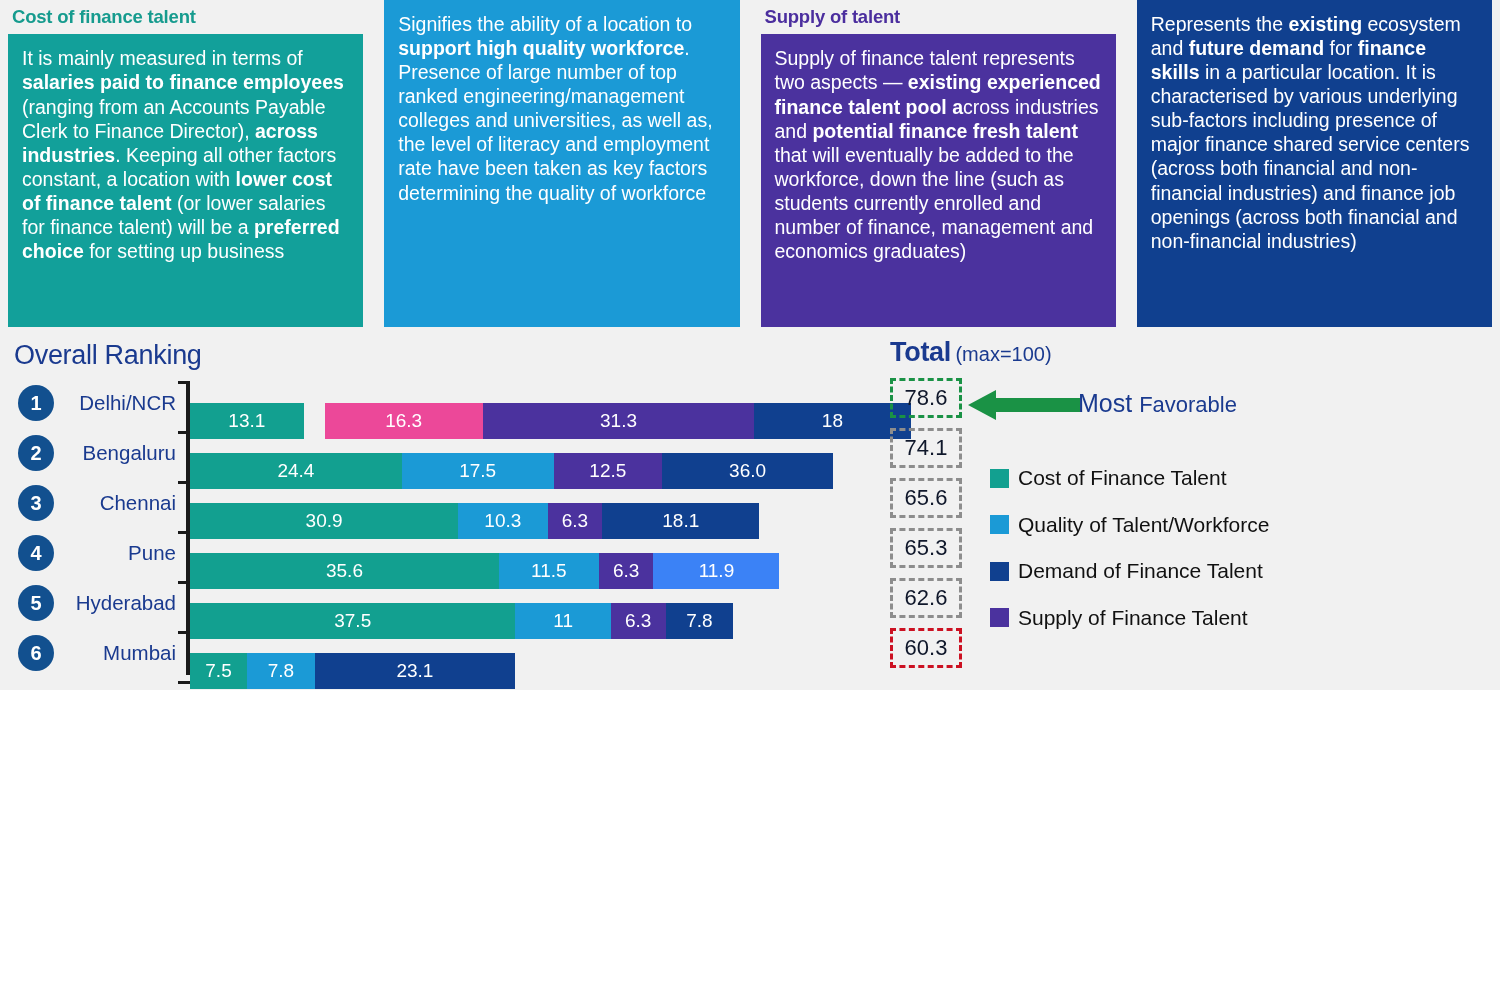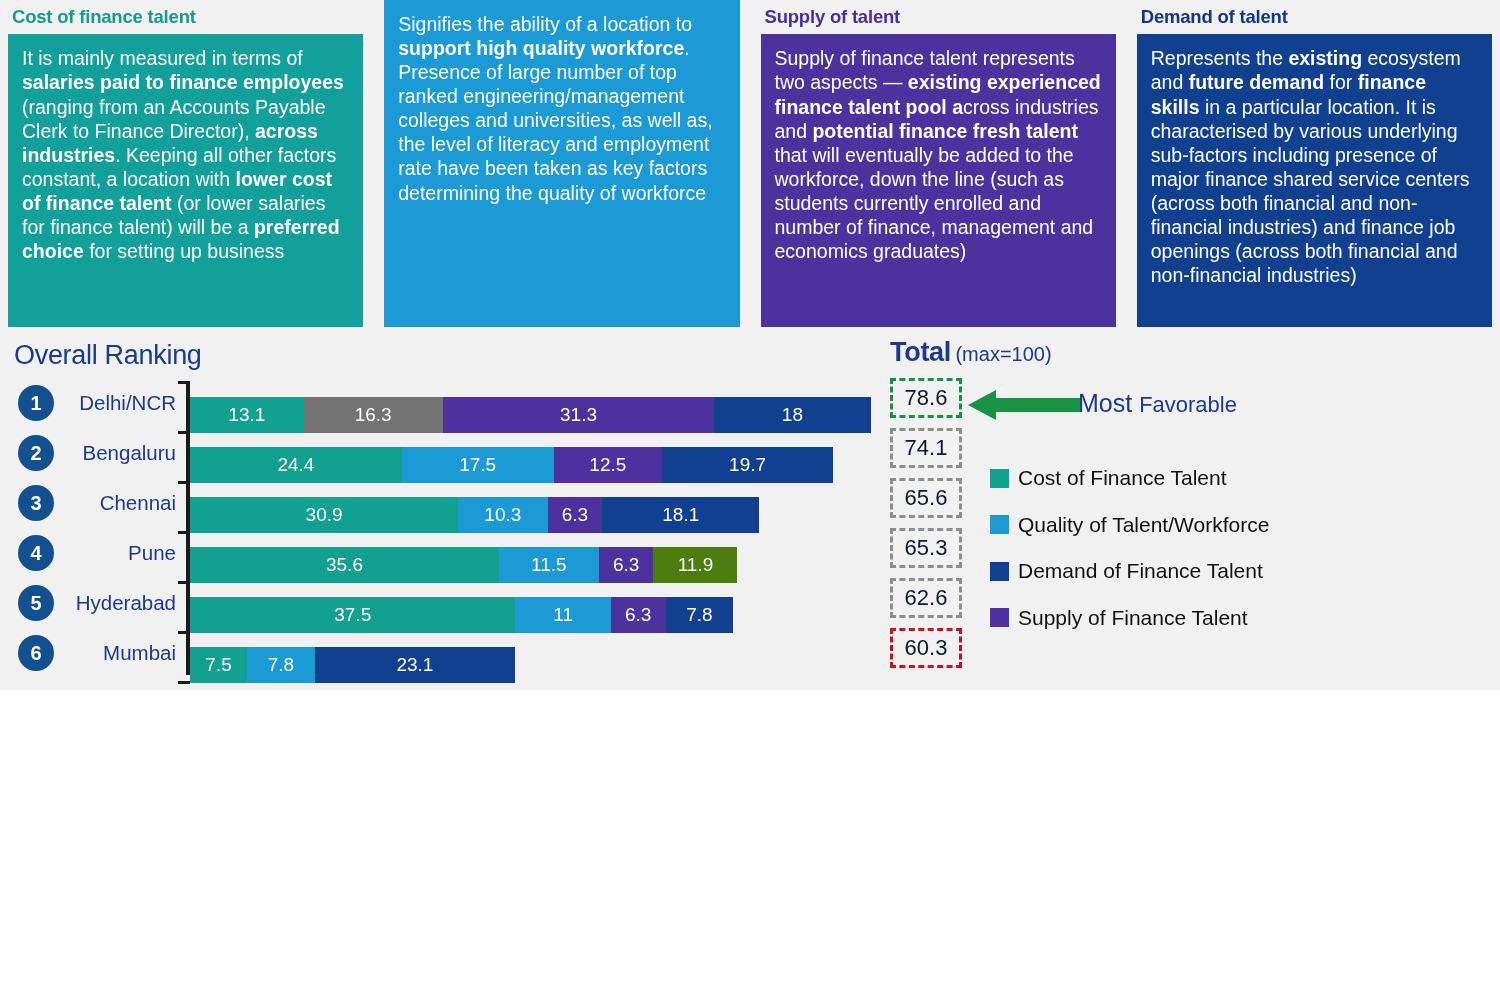--- a/index.html
+++ b/index.html
@@ -41,21 +41,21 @@
     position:absolute;left:18px;top:7px;width:36px;height:36px;border-radius:50%;
     background:#12508f;color:#fff;font-size:20px;font-weight:bold;
     display:flex;align-items:center;justify-content:center;
   }
   .city{
     position:absolute;left:60px;top:8px;width:116px;height:34px;
     display:flex;align-items:center;justify-content:flex-end;
     font-size:20.5px;color:#1a3a8f;white-space:nowrap;
   }
   .bar{
-    position:absolute;left:190px;top:19px;height:36px;display:flex;
+    position:absolute;left:190px;top:25px;height:36px;display:flex;
   }
   .seg{
     display:flex;align-items:center;justify-content:center;
     color:#fff;font-size:19px;overflow:hidden;white-space:nowrap;
   }
   
   .axis{position:absolute;left:186px;top:381px;width:4px;height:294px;background:#1a1a1a;}
   .tick{position:absolute;left:178px;width:12px;height:3px;background:#1a1a1a;}
 
   
@@ -90,21 +90,20 @@
         <div class="card-body" style="background: rgb(18, 160, 154);">It is mainly measured in terms of <b>salaries paid to finance employees</b> (ranging from an Accounts Payable Clerk to Finance Director), <b>across industries</b>. Keeping all other factors constant, a location with <b>lower cost of finance talent</b> (or lower salaries for finance talent) will be a <b>preferred choice</b> for setting up business</div>
       </div>
       <div class="card">
         <div class="card-body" style="background: rgb(27, 154, 214);">Signifies the ability of a location to <b>support high quality workforce</b>. Presence of large number of top ranked engineering/management colleges and universities, as well as, the level of literacy and employment rate have been taken as key factors determining the quality of workforce</div>
       </div>
       <div class="card">
         <div class="card-head" style="color: rgb(75, 46, 158);">Supply of talent</div>
         <div class="card-body" style="background: rgb(75, 50, 158);">Supply of finance talent represents two aspects — <b>existing experienced finance talent pool a</b>cross industries and <b>potential finance fresh talent</b> that will eventually be added to the workforce, down the line (such as students currently enrolled and number of finance, management and economics graduates)</div>
       </div>
       <div class="card">
-        <div class="card-head" style="color: rgb(16, 54, 140);">Demand of talent</div>
         <div class="card-body" style="background: rgb(16, 64, 143);">Represents the <b>existing</b> ecosystem and <b>future demand</b> for <b>finance skills</b> in a particular location. It is characterised by various underlying sub-factors including presence of major finance shared service centers (across both financial and non-financial industries) and finance job openings (across both financial and non-financial industries)</div>
       </div>
     </div>
 
   <div class="chart-title">Overall Ranking</div>
 
   <div class="total-title">
     <span class="t-main">Total</span>
     <span class="t-sub">(max=100)</span>
   </div>
@@ -119,53 +118,53 @@
       <div class="tick" style="top: 631px;"></div>
       <div class="tick" style="top: 681px;"></div>
     </div>
 
   <div class="rows" id="rows">
       <div class="row">
         <div class="badge">1</div>
         <div class="city">Delhi/NCR</div>
         <div class="bar">
           <div class="seg" style="width: 113.689px; background: rgb(18, 160, 144);">13.1</div>
-          <div class="seg" style="width: 139px; background: #737373;">16.3</div>
+          <div class="seg" style="width: 158px; background: #ec4899; margin-left: 21px;">16.3</div>
           <div class="seg" style="width: 271.638px; background: rgb(75, 50, 158);">31.3</div>
           <div class="seg" style="width: 156.213px; background: rgb(16, 64, 143);">18</div>
         </div>
       </div>
       <div class="row">
         <div class="badge">2</div>
         <div class="city">Bengaluru</div>
         <div class="bar">
           <div class="seg" style="width: 211.756px; background: rgb(18, 160, 144);">24.4</div>
           <div class="seg" style="width: 151.874px; background: rgb(27, 154, 214);">17.5</div>
           <div class="seg" style="width: 108.482px; background: rgb(75, 50, 158);">12.5</div>
-          <div class="seg" style="width: 170.967px; background: rgb(16, 64, 143);">19.7</div>
+          <div class="seg" style="width: 170.967px; background: rgb(16, 64, 143);">36.0</div>
         </div>
       </div>
       <div class="row">
         <div class="badge">3</div>
         <div class="city">Chennai</div>
         <div class="bar">
           <div class="seg" style="width: 268.166px; background: rgb(18, 160, 144);">30.9</div>
           <div class="seg" style="width: 89.3888px; background: rgb(27, 154, 214);">10.3</div>
           <div class="seg" style="width: 54.6747px; background: rgb(75, 50, 158);">6.3</div>
           <div class="seg" style="width: 157.081px; background: rgb(16, 64, 143);">18.1</div>
         </div>
       </div>
       <div class="row">
         <div class="badge">4</div>
         <div class="city">Pune</div>
         <div class="bar">
           <div class="seg" style="width: 308.956px; background: rgb(18, 160, 144);">35.6</div>
           <div class="seg" style="width: 99.803px; background: rgb(27, 154, 214);">11.5</div>
           <div class="seg" style="width: 54.6747px; background: rgb(75, 50, 158);">6.3</div>
-          <div class="seg" style="width: 84px; background: #4d7c0f;">11.9</div>
+          <div class="seg" style="width: 126px; background: #3b82f6;">11.9</div>
         </div>
       </div>
       <div class="row">
         <div class="badge">5</div>
         <div class="city">Hyderabad</div>
         <div class="bar">
           <div class="seg" style="width: 325.445px; background: rgb(18, 160, 144);">37.5</div>
           <div class="seg" style="width: 95.4638px; background: rgb(27, 154, 214);">11</div>
           <div class="seg" style="width: 54.6747px; background: rgb(75, 50, 158);">6.3</div>
           <div class="seg" style="width: 67.6925px; background: rgb(16, 64, 143);">7.8</div>

